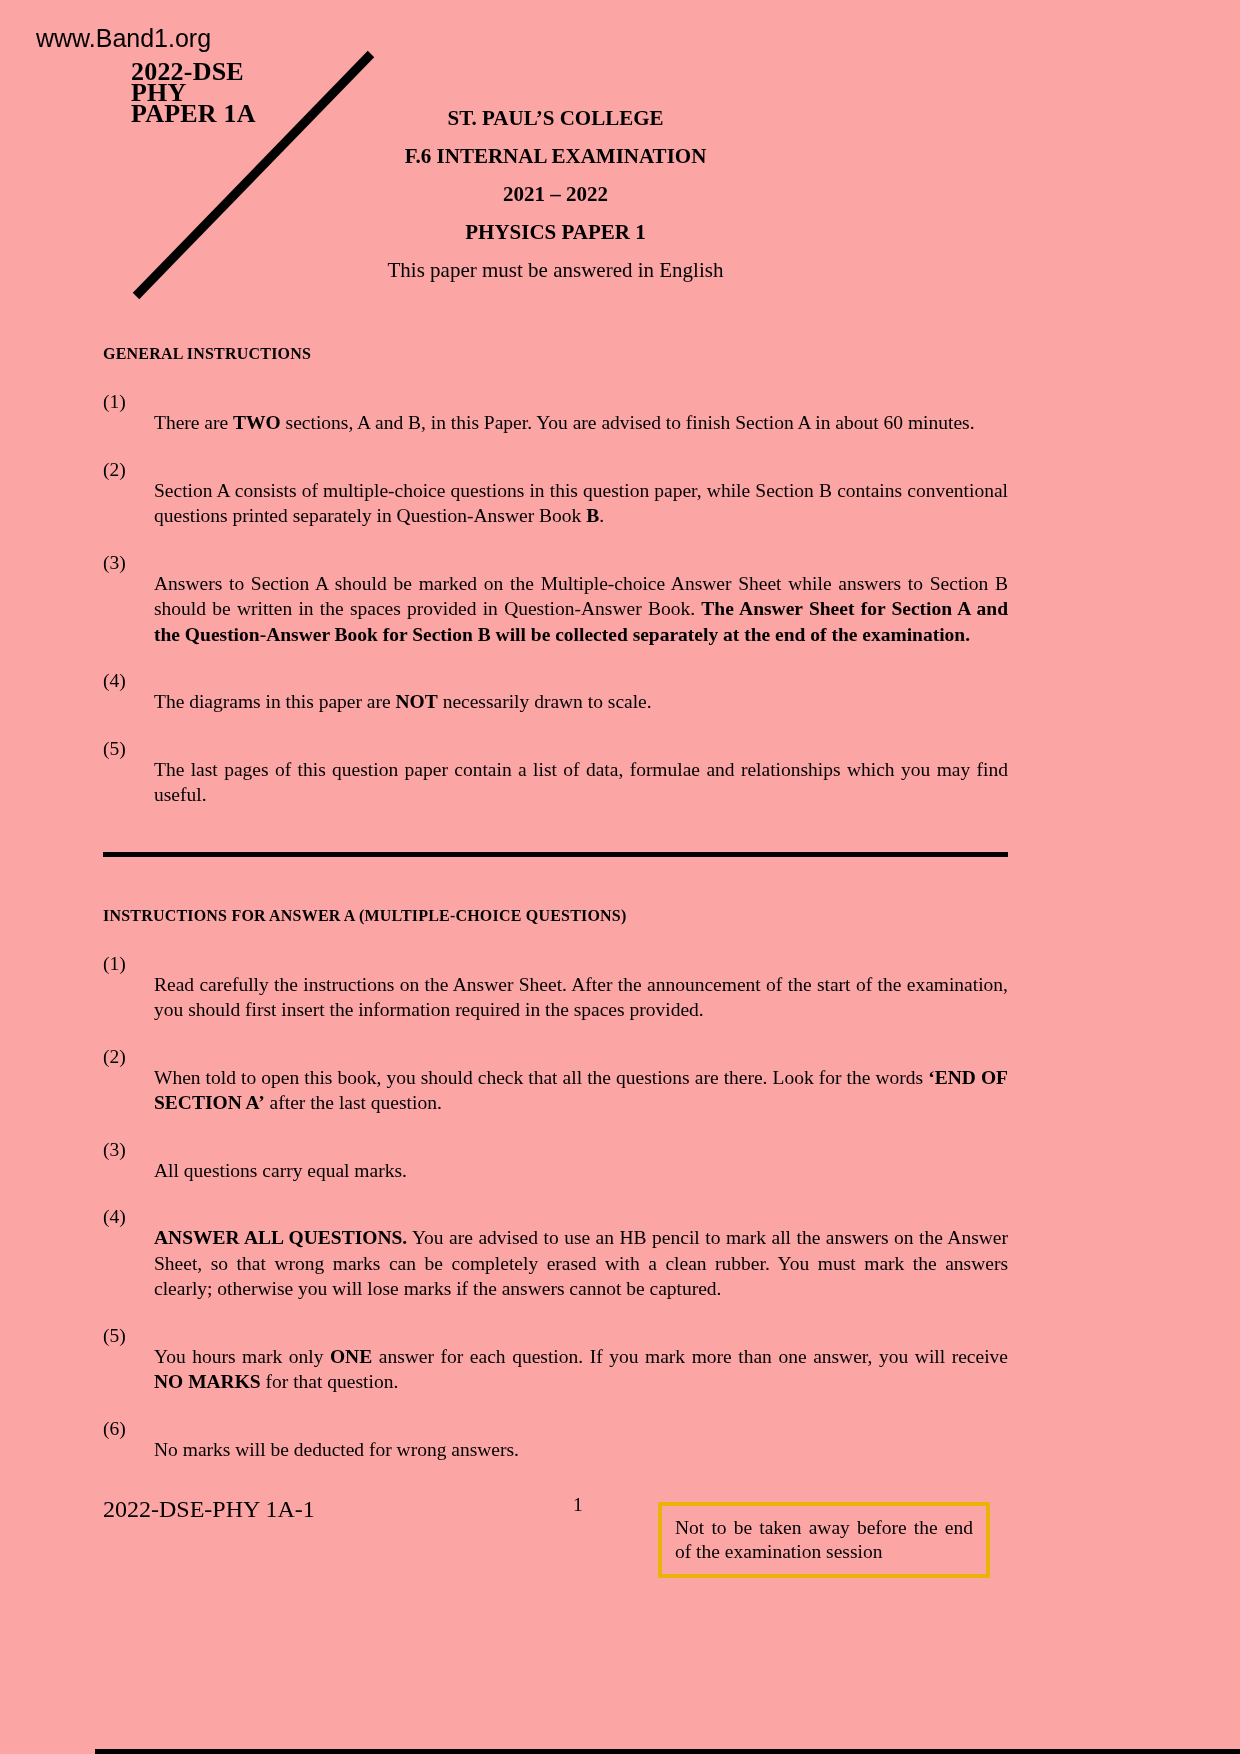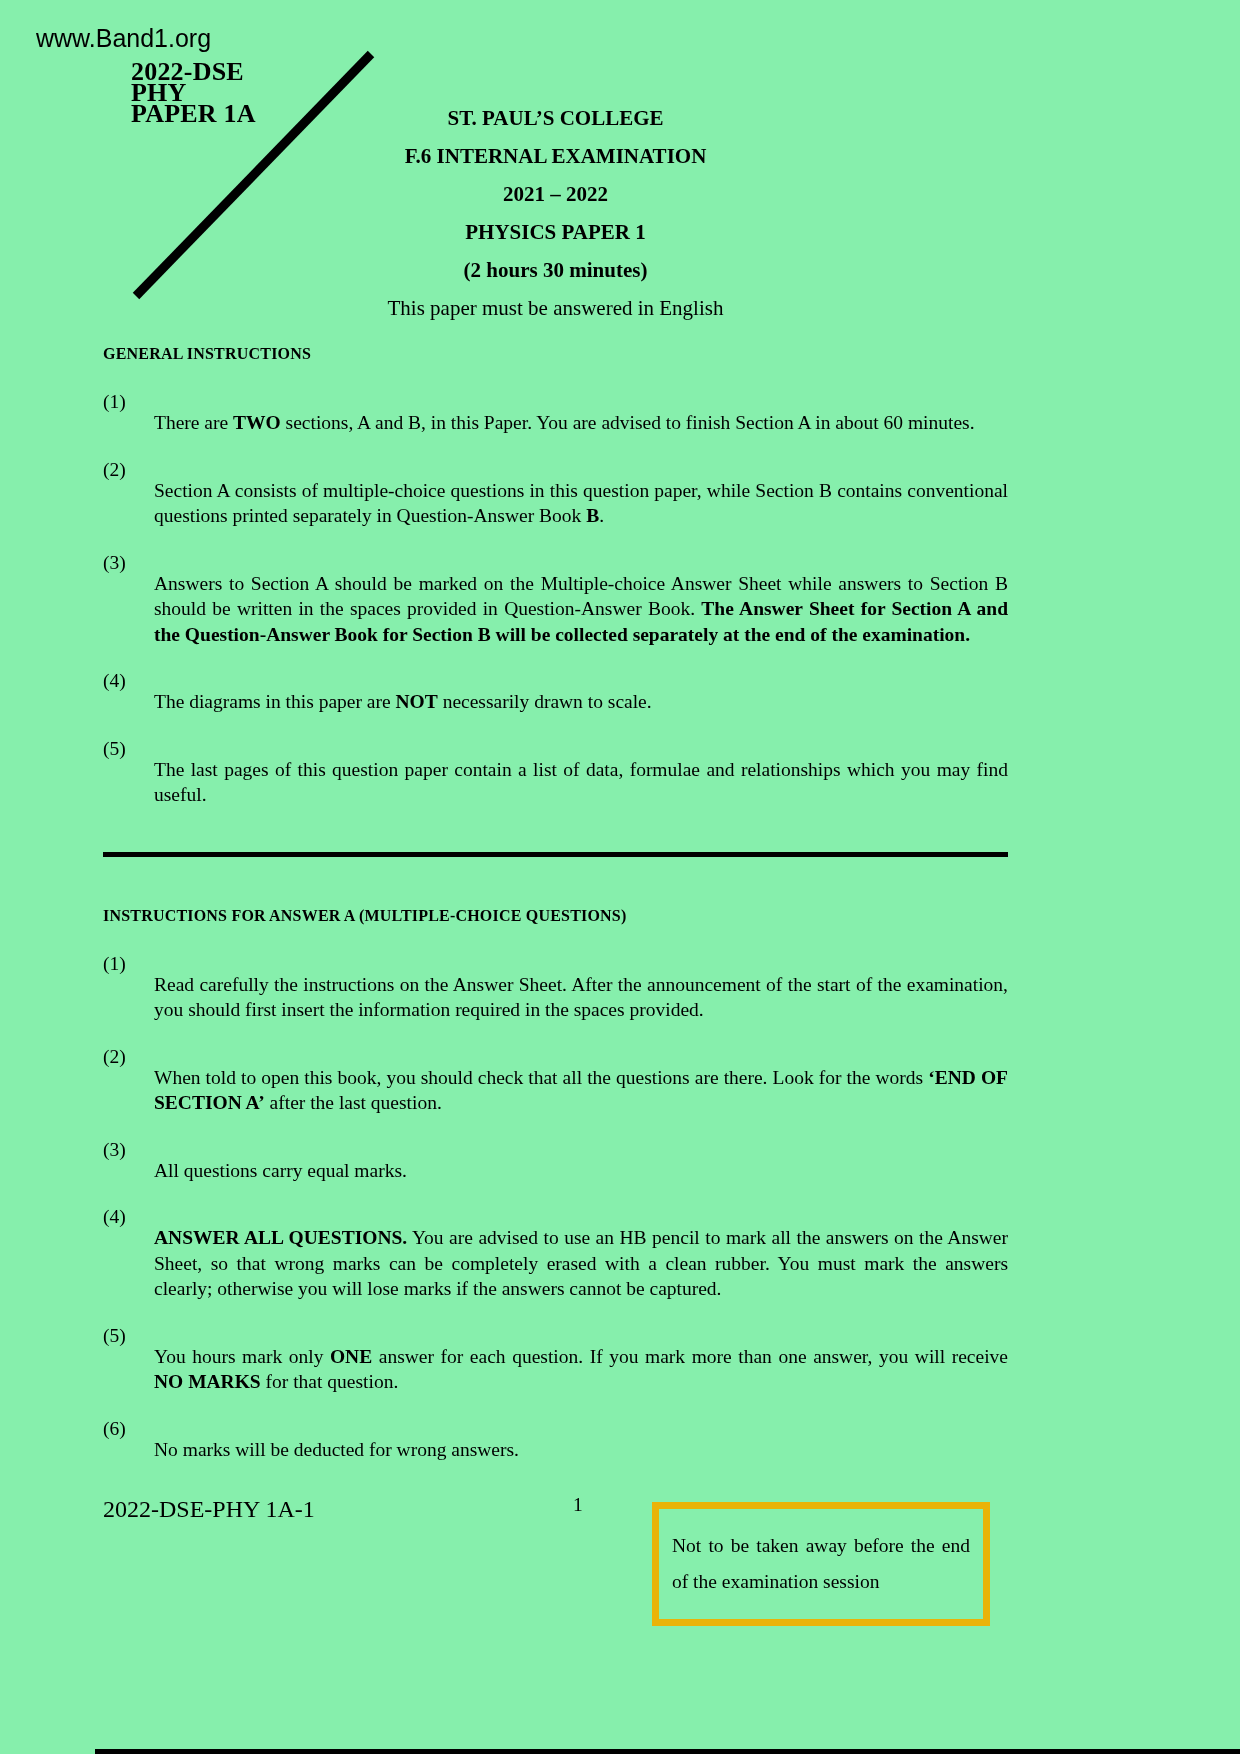--- a/index.html
+++ b/index.html
@@ -1,21 +1,21 @@
 <!DOCTYPE html>
 <html><head>
 <meta charset="utf-8">
 <style>
   html, body { margin: 0; padding: 0; background: #e8e8e8; }
   .page {
     position: relative;
     width: 1240px;
     height: 1754px;
     margin: 0 auto;
-    background: #86efac;
+    background: #fca5a5;
     color: #000;
     font-family: "Liberation Serif", "DejaVu Serif", serif;
     overflow: hidden;
   }
   .watermark {
     position: absolute;
     left: 36px;
     top: 24px;
     font-family: "Liberation Sans", "DejaVu Sans", sans-serif;
     font-size: 25px;
@@ -65,26 +65,26 @@
   .inst-row { display: flex; margin-bottom: 21px; line-height: 25.5px; }
   .inst-num { width: 51px; flex: none; }
   .inst-body { flex: 1; text-align: justify; margin-top: 21px; }
   .inst-body .b { font-weight: bold; }
   .divider {
     height: 5px;
     background: #000;
     margin: 44px 0 50px 0;
   }
   .notice-box {
-    border: 7px solid #eab308;
+    border: 4px solid #eab308;
     width: 298px;
-    padding: 19px 13px;
+    padding: 10px 13px;
     margin: 40px 18px 0 auto;
     text-align: justify;
-    line-height: 36px;
+    line-height: 24px;
   }
   .footer-code { position: absolute; left: 103px; top: 1496px; font-size: 24px; }
   .footer-page { position: absolute; left: 573px; top: 1494px; font-size: 19.5px; }
   .bottom-artifact {
     position: absolute;
     left: 95px;
     right: 0;
     bottom: 0;
     height: 5px;
     background: #000;
@@ -105,21 +105,20 @@
 
   <svg class="diagonal" viewBox="0 0 250 256">
     <line x1="8" y1="250" x2="243" y2="8" stroke="#000" stroke-width="9"></line>
   </svg>
 
   <div class="header-block">
     <div>ST. PAUL’S COLLEGE</div>
     <div>F.6 INTERNAL EXAMINATION</div>
     <div>2021 – 2022</div>
     <div>PHYSICS PAPER 1</div>
-    <div>(2 hours 30 minutes)</div>
     <div class="lang-note">This paper must be answered in English</div>
   </div>
 
   <div class="content">
 
     <div class="section-title">GENERAL INSTRUCTIONS</div>
 
     <div class="inst-list">
         <div class="inst-row">
           <div class="inst-num">(1)</div>

